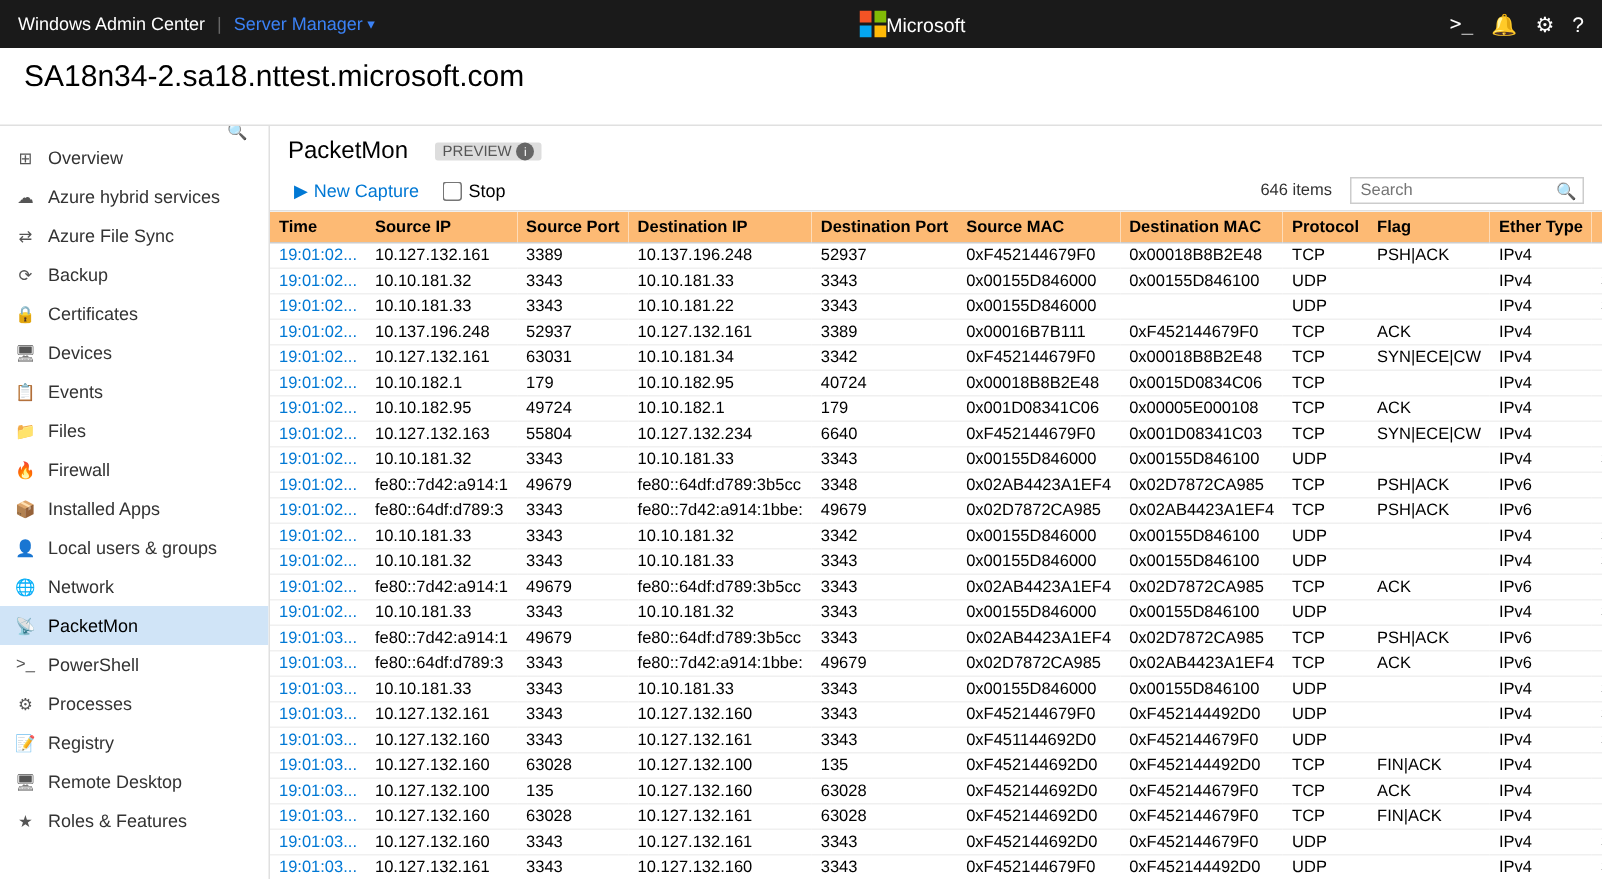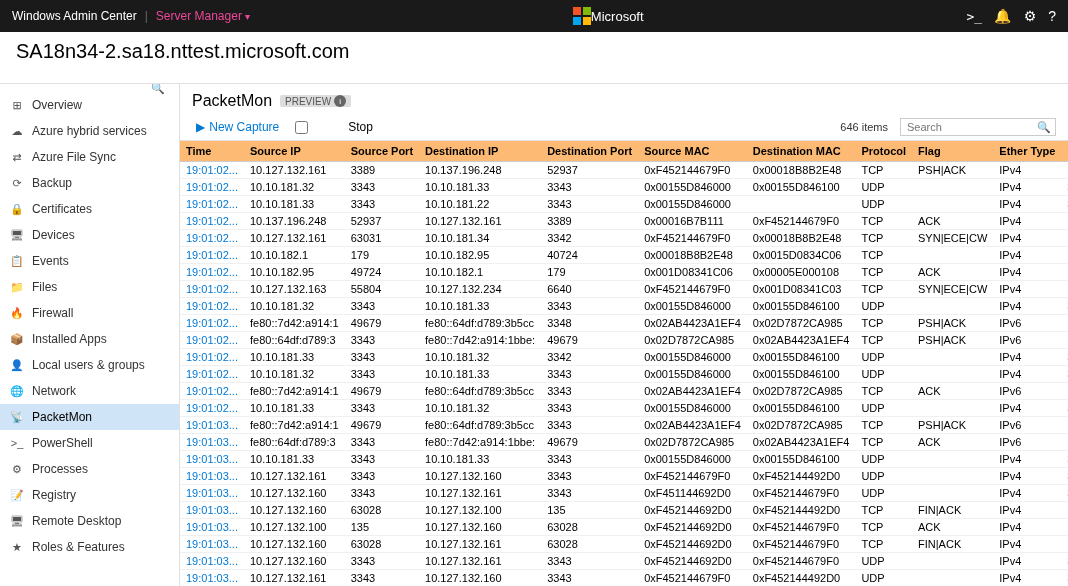--- a/index.html
+++ b/index.html
@@ -5,21 +5,21 @@
     * { box-sizing: border-box; margin: 0; padding: 0; }
     body { font-family: 'Segoe UI', Arial, sans-serif; font-size: 12px; background: #fff; color: #000; overflow: hidden; width: 1068px; height: 586px; display: flex; flex-direction: column; }
 
     
     .top-bar { background: #1a1a1a; color: #fff; height: 32px; display: flex; align-items: center; justify-content: space-between; padding: 0 12px; flex-shrink: 0; }
     .top-bar-left { display: flex; align-items: center; gap: 8px; font-size: 12px; }
     .top-bar-center { display: flex; align-items: center; gap: 0; font-size: 13px; }
     .top-bar-right { display: flex; align-items: center; gap: 12px; }
     .top-bar-right span { cursor: pointer; font-size: 14px; }
     .ms-logo { display: flex; gap: 2px; }
-    .server-manager-btn { color: #ec4899; font-size: 12px; cursor: pointer; display: flex; align-items: center; gap: 3px; }
+    .server-manager-btn { color: #3b82f6; font-size: 12px; cursor: pointer; display: flex; align-items: center; gap: 3px; }
 
     
     .page-header { padding: 8px 16px 20px 16px; border-bottom: 1px solid #e0e0e0; flex-shrink: 0; }
     .page-title { font-size: 20px; font-weight: 300; color: #000; }
 
     
     .main-layout { display: flex; flex: 1; overflow: hidden; }
 
     
     .sidebar { width: 180px; flex-shrink: 0; border-right: 1px solid #e0e0e0; display: flex; flex-direction: column; overflow: hidden; background: #fff; }
@@ -29,21 +29,21 @@
     .sidebar-search-icon { position: absolute; right: 14px; top: 50%; transform: translateY(-50%); color: #666; font-size: 11px; }
     .sidebar-items { overflow-y: auto; flex: 1; }
     .sidebar-item { display: flex; align-items: center; gap: 8px; padding: 6px 10px; cursor: pointer; font-size: 12px; color: #333; }
     .sidebar-item.active { background: #d0e4f7; color: #000; }
     .sidebar-item-icon { width: 14px; height: 14px; flex-shrink: 0; display: flex; align-items: center; justify-content: center; color: #555; font-size: 12px; }
 
     
     .content-area { flex: 1; display: flex; flex-direction: column; overflow: hidden; }
     .content-header { padding: 8px 12px 4px 12px; display: flex; align-items: center; gap: 8px; flex-shrink: 0; }
     .content-title { font-size: 16px; font-weight: 400; }
-    .preview-badge { background: #ddd; color: #555; font-size: 10px; padding: 0 5px; border-radius: 2px; display: flex; align-items: center; gap: 3px; }
+    .preview-badge { background: #ddd; color: #555; font-size: 10px; padding: 0 5px; border-radius: 2px; display: flex; align-items: center; gap: 3px; margin-left: 10px; }
     .preview-info { width: 12px; height: 12px; border-radius: 50%; background: #666; color: #fff; font-size: 8px; display: flex; align-items: center; justify-content: center; cursor: pointer; }
 
     
     .toolbar { padding: 4px 12px; display: flex; align-items: center; gap: 12px; flex-shrink: 0; border-bottom: 1px solid #e0e0e0; }
     .toolbar-btn { display: flex; align-items: center; gap: 4px; cursor: pointer; font-size: 12px; color: #0078d4; background: none; border: none; padding: 2px 4px; }
     .toolbar-btn .icon { font-size: 12px; }
     .items-count { margin-left: auto; font-size: 11px; color: #333; }
     .toolbar-search { position: relative; display: flex; align-items: center; }
     .toolbar-search input { border: 1px solid #ccc; padding: 2px 22px 2px 6px; font-size: 11px; width: 156px; outline: none; }
     .toolbar-search-icon { position: absolute; right: 5px; color: #666; font-size: 11px; }
@@ -191,21 +191,21 @@
       </div>
     </div>
 
     <div class="toolbar">
       <button class="toolbar-btn">
         <span class="icon">▶</span>
         <span>New Capture</span>
       </button>
       <div style="display:flex;align-items:center;gap:4px;">
         <input type="checkbox" style="">
-        <span style="cursor:pointer; font-size:12px;margin-left:36px;">Stop</span>
+        <span style="cursor:pointer; font-size:12px;">Stop</span>
       </div>
       <span class="items-count">646 items</span>
       <div class="toolbar-search">
         <input type="text" placeholder="Search" style="">
         <span class="toolbar-search-icon">🔍</span>
       </div>
     </div>
 
     <div class="table-container">
       <table>

